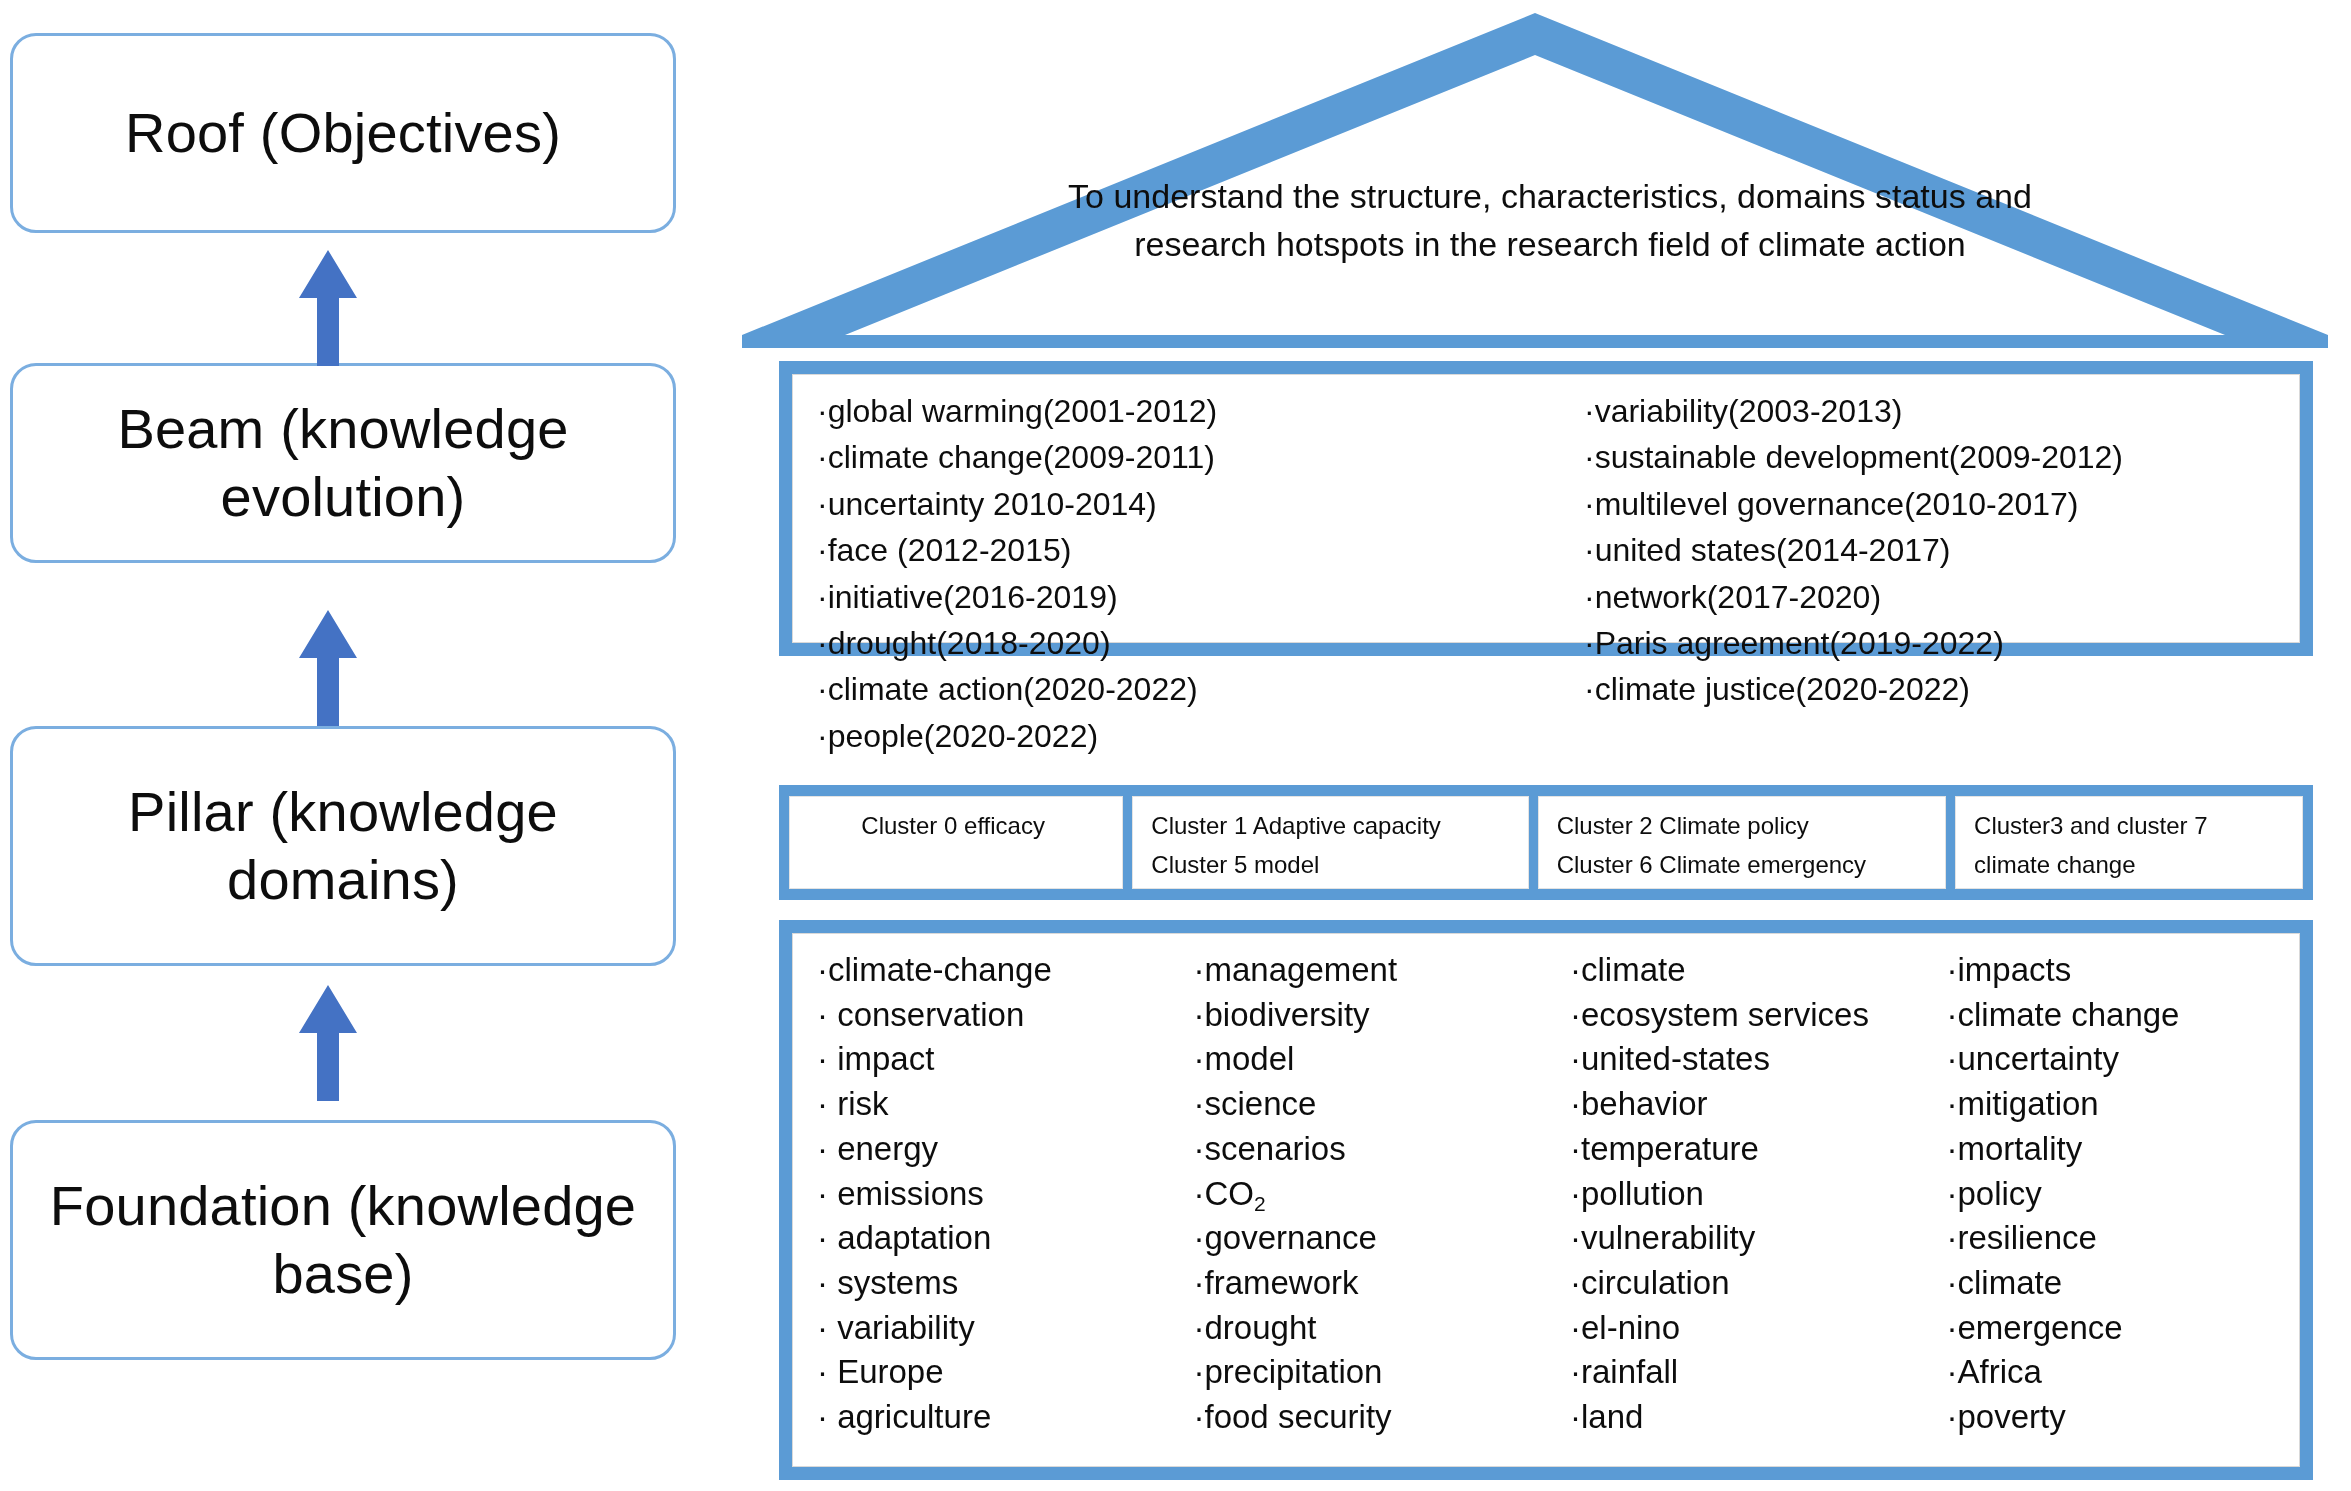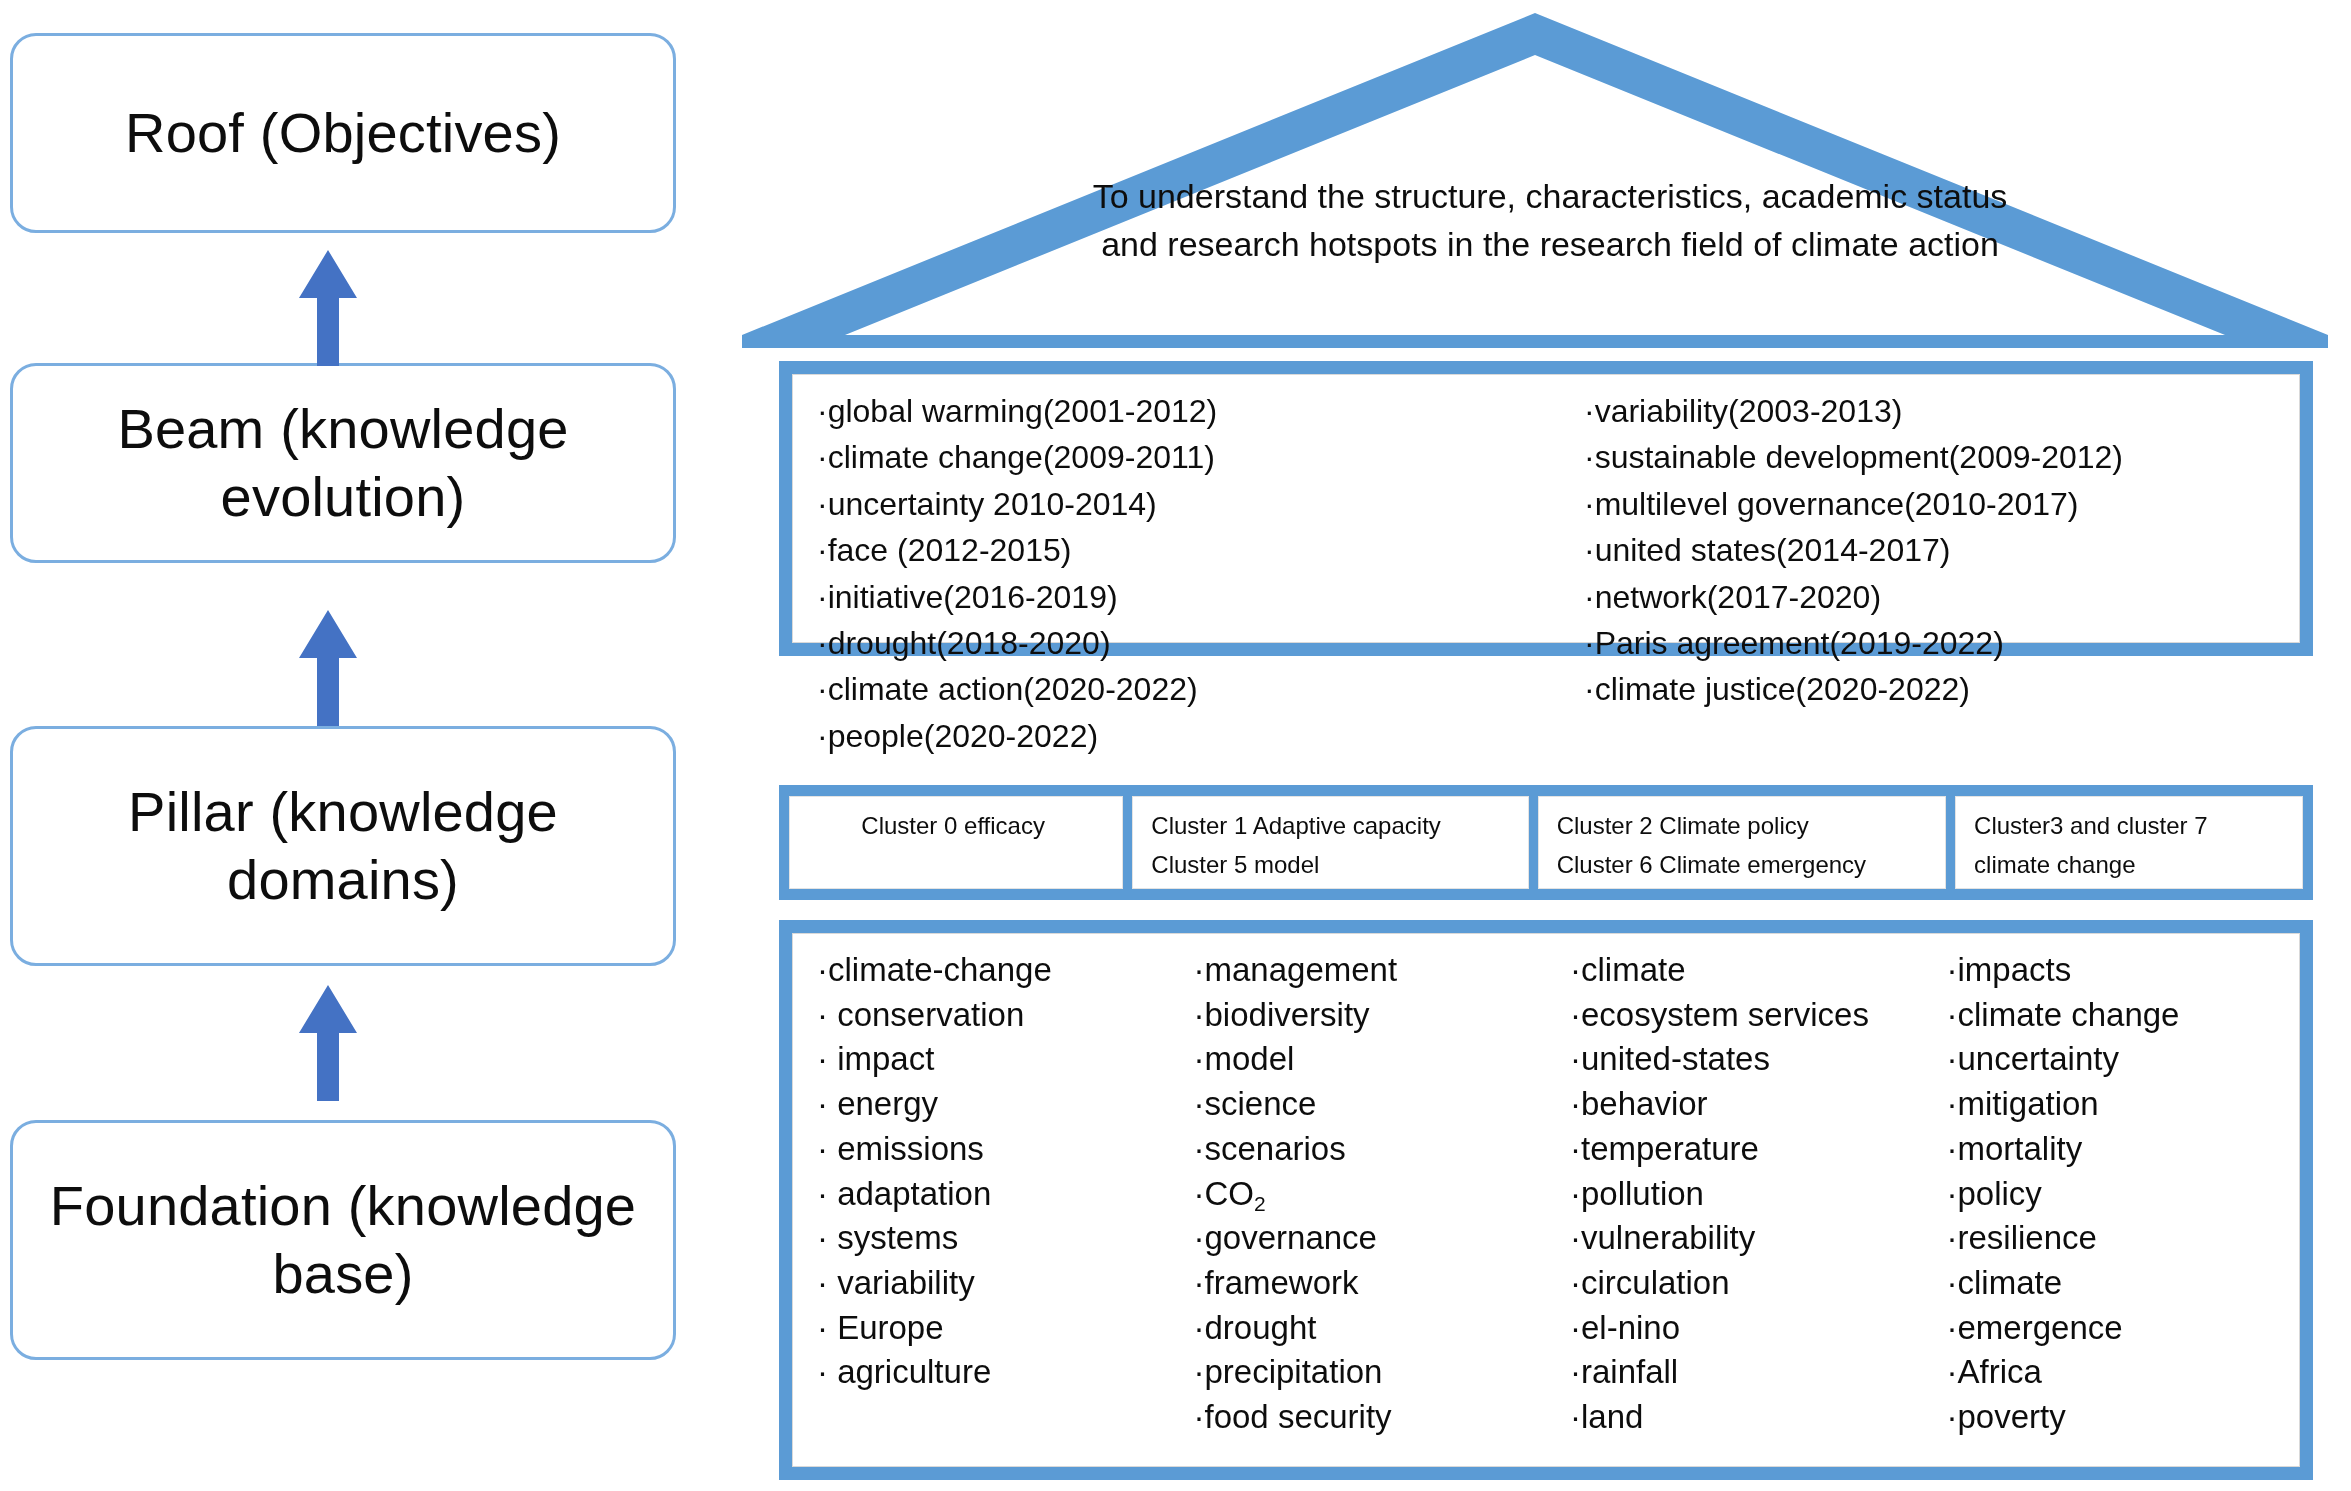--- a/index.html
+++ b/index.html
@@ -91,21 +91,21 @@
       <path d="M31 0 L60 48 L42 48 L42 116 L20 116 L20 48 L2 48 Z" fill="#4472C4"></path>
     </svg>
 </div>
 
 <div id="roof-triangle">
   <svg viewBox="0 0 1590 345" preserveAspectRatio="none">
     <path d="M795 8 L1588 330 L1588 343 L2 343 L2 330 Z
              M795 50 L105 330 L1485 330 Z" fill="#5B9BD5" fill-rule="evenodd"></path>
   </svg>
 </div>
-<div id="roof-objective-text">To understand the structure, characteristics, academic status and research hotspots in the research field of climate action</div>
+<div id="roof-objective-text">To understand the structure, characteristics, domains status and research hotspots in the research field of climate action</div>
 
 <div class="frame" id="beam-panel">
   <div class="inner">
     <div class="beam-col" id="beam-col-left">
       <div class="beam-item">·global warming(2001-2012)</div>
       <div class="beam-item">·climate change(2009-2011)</div>
       <div class="beam-item">·uncertainty 2010-2014)</div>
       <div class="beam-item">·face (2012-2015)</div>
       <div class="beam-item">·initiative(2016-2019)</div>
       <div class="beam-item">·drought(2018-2020)</div>
@@ -145,20 +145,21 @@
     </div>
   </div>
 </div>
 
 <div class="frame" id="foundation-panel">
   <div class="inner" id="foundation-inner">
     <div class="found-col">
         <div class="found-item">·climate-change</div>
         <div class="found-item">· conservation</div>
         <div class="found-item">· impact</div>
+        <div class="found-item">· risk</div>
         <div class="found-item">· energy</div>
         <div class="found-item">· emissions</div>
         <div class="found-item">· adaptation</div>
         <div class="found-item">· systems</div>
         <div class="found-item">· variability</div>
         <div class="found-item">· Europe</div>
         <div class="found-item">· agriculture</div>
       </div>
     <div class="found-col">
         <div class="found-item">·management</div>

